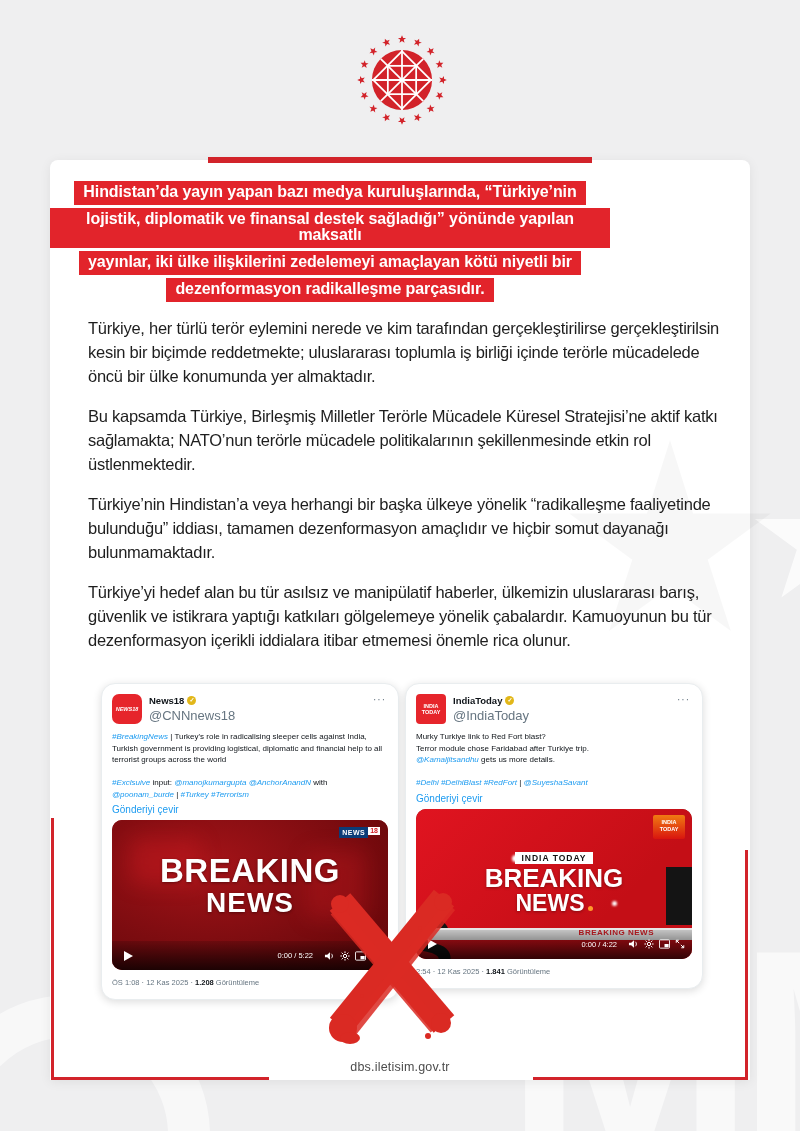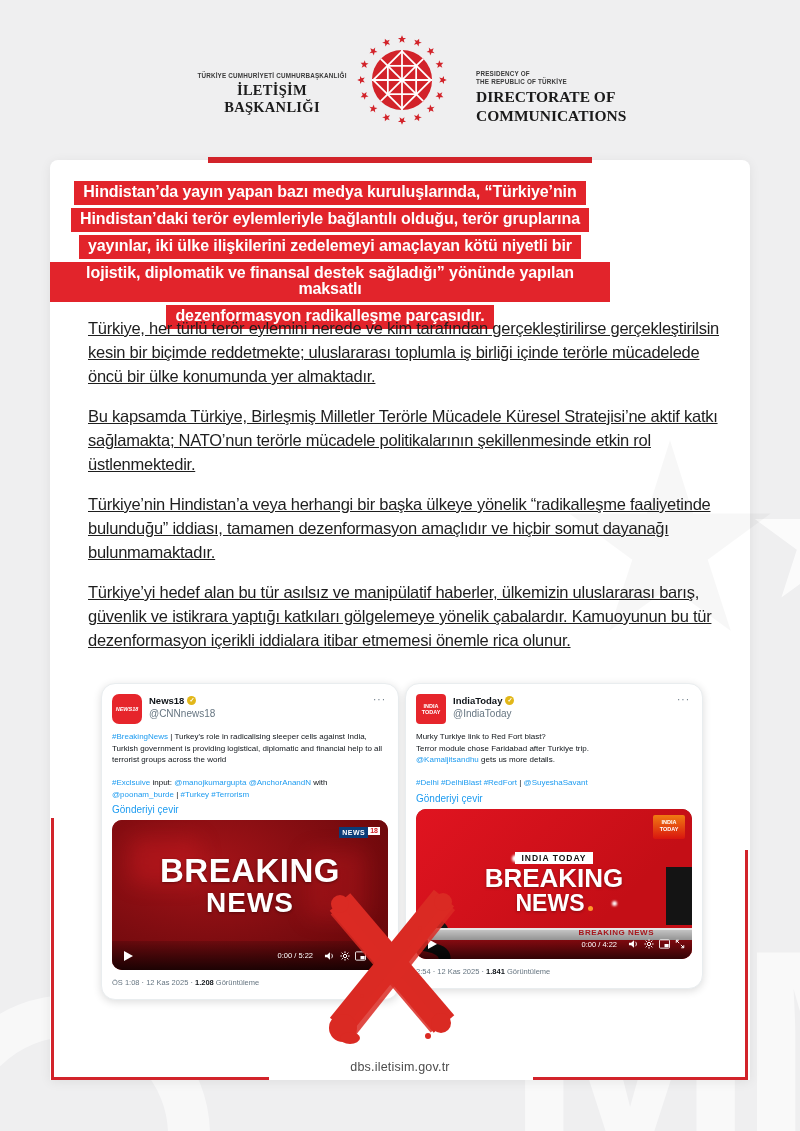--- a/index.html
+++ b/index.html
@@ -27,36 +27,36 @@
   .card{position:absolute;left:50px;top:160px;width:700px;height:920px;background:#ffffff;border-radius:8px 8px 0 0;box-shadow:0 2px 12px rgba(0,0,0,0.07);z-index:2;}
   .tab{position:absolute;left:208px;top:157px;width:384px;height:6px;background:#d2232a;z-index:4;}
 
   
   .headline{position:absolute;left:50px;top:181px;width:560px;text-align:center;z-index:4;}
   .headline .hl-line{margin-bottom:3px;line-height:1;}
   .headline .hl-line span{display:inline-block;background:#e2242b;color:#fff;font-weight:700;font-size:16px;padding:3px 9px 5px;letter-spacing:-0.1px;}
 
   
   .bodytext{position:absolute;left:88px;top:316px;width:640px;z-index:4;color:#1e1e1e;font-size:16.5px;line-height:24px;letter-spacing:-0.25px;}
-  .bodytext p{margin:0 0 16px 0;text-decoration:underline;}
+  .bodytext p{margin:0 0 16px 0;}
 
   
   .tweet{position:absolute;top:683px;width:298px;background:#fff;border:1px solid #e9edef;border-radius:14px;box-shadow:0 2px 8px rgba(0,0,0,0.14);padding:10px 10px 12px;box-sizing:border-box;z-index:4;}
   .tweet.left{left:101px;}
   .tweet.right{left:405px;}
   .tw-head{display:flex;align-items:flex-start;position:relative;}
   .avatar{width:30px;height:30px;border-radius:7px;background:#e6252b;color:#fff;display:flex;align-items:center;justify-content:center;text-align:center;font-weight:800;font-style:italic;font-size:5.5px;line-height:1.1;flex:0 0 30px;}
   .avatar.sq{border-radius:4px;font-style:normal;padding:2px;box-sizing:border-box;}
   .tw-id{margin-left:7px;padding-top:1px;}
   .tw-name{font-weight:700;font-size:9.5px;color:#0f1419;display:flex;align-items:center;gap:3px;}
   .badge{width:9px;height:9px;border-radius:50%;background:#e2b719;color:#fff;font-size:6px;line-height:9px;text-align:center;font-weight:700;}
-  .tw-handle{font-size:10px;color:#667581;margin-top:2px;}
+  .tw-handle{font-size:13px;color:#667581;margin-top:2px;}
   .tw-more{position:absolute;right:2px;top:0;color:#667581;font-size:10px;letter-spacing:1px;}
   .tw-text{margin-top:7px;font-size:8px;line-height:11.5px;color:#0f1419;}
-  .tw-link{color:#1d9bf0;}
+  .tw-link{color:#1d9bf0;font-style:italic;}
   .tw-translate{margin-top:4px;font-size:10px;color:#1d9bf0;}
   .thumb{position:relative;margin-top:5px;width:276px;height:150px;border-radius:10px;overflow:hidden;background:#8d0f12;}
   .tw-meta{margin-top:8px;font-size:7.5px;color:#667581;}
   .tw-meta b{color:#0f1419;}
 
   
   .v1-bg{position:absolute;inset:0;background:radial-gradient(ellipse at 35% 30%,#a41318 0%,#7c0c10 55%,#5f0608 100%);}
   .v1-blob{position:absolute;background:#c2191f;filter:blur(10px);opacity:.5;border-radius:8px;}
   .v1-title{position:absolute;left:0;right:0;top:34px;text-align:center;color:#fff;z-index:2;text-shadow:0 1px 3px rgba(0,0,0,.4);}
   .v1-title .l1{font-size:33px;font-weight:800;letter-spacing:.5px;line-height:1;}
@@ -94,24 +94,20 @@
 </style>
 </head>
 <body>
 
 <div class="page">
 
   <div class="wm wm-star b"></div>
   <div class="wm wm-ring"></div>
   <div class="wm wm-mm">MM</div>
 
-  <div class="hdr-left">
-    <div class="tiny">TÜRKİYE CUMHURİYETİ CUMHURBAŞKANLIĞI</div>
-    <div class="big">İLETİŞİM BAŞKANLIĞI</div>
-  </div>
 
   <div class="emblem">
     <svg width="92" height="100" viewBox="-52 -54 104 108">
       <defs>
         <path id="st" d="M0,-4.6 L1.35,-1.45 4.6,-1.45 1.95,0.6 2.85,3.9 0,1.95 -2.85,3.9 -1.95,0.6 -4.6,-1.45 -1.35,-1.45 Z" fill="#d2232a"></path>
       </defs>
       <g>
         <use href="#st" transform="rotate(0) translate(0,-46)"></use>
           <use href="#st" transform="rotate(22.5) translate(0,-46)"></use>
         <use href="#st" transform="rotate(45) translate(0,-46)"></use>
@@ -134,36 +130,29 @@
         <line x1="-34" y1="0" x2="34" y2="0"></line>
           <line x1="0" y1="-34" x2="0" y2="34"></line>
         <line x1="-24" y1="-24" x2="24" y2="24"></line>
           <line x1="24" y1="-24" x2="-24" y2="24"></line>
         <rect x="-23" y="-23" width="46" height="46" transform="rotate(45)"></rect>
         <rect x="-16" y="-16" width="32" height="32"></rect>
       </g>
     </svg>
   </div>
 
-  <div class="hdr-right">
-    <div class="tiny">PRESIDENCY OF</div>
-    <div class="tiny">THE REPUBLIC OF TÜRKİYE</div>
-    <div class="big">DIRECTORATE OF</div>
-    <div class="big">COMMUNICATIONS</div>
-  </div>
 
   <div class="card"></div>
   <div class="tab"></div>
   <div class="wm wm-star a"></div>
 
   <div class="headline">
     <div class="hl-line"><span>Hindistan’da yayın yapan bazı medya kuruluşlarında, “Türkiye’nin</span></div>
-    <div class="hl-line"><span>Hindistan’daki terör eylemleriyle bağlantılı olduğu, terör gruplarına</span></div>
+    <div class="hl-line"><span>lojistik, diplomatik ve finansal destek sağladığı” yönünde yapılan maksatlı</span></div>
     <div class="hl-line"><span>yayınlar, iki ülke ilişkilerini zedelemeyi amaçlayan kötü niyetli bir</span></div>
-    <div class="hl-line"><span>lojistik, diplomatik ve finansal destek sağladığı” yönünde yapılan maksatlı</span></div>
     <div class="hl-line"><span>dezenformasyon radikalleşme parçasıdır.</span></div>
   </div>
 
   <div class="bodytext">
     <p>Türkiye, her türlü terör eylemini nerede ve kim tarafından gerçekleştirilirse gerçekleştirilsin kesin bir biçimde reddetmekte; uluslararası toplumla iş birliği içinde terörle mücadelede öncü bir ülke konumunda yer almaktadır.</p>
     <p>Bu kapsamda Türkiye, Birleşmiş Milletler Terörle Mücadele Küresel Stratejisi’ne aktif katkı sağlamakta; NATO’nun terörle mücadele politikalarının şekillenmesinde etkin rol üstlenmektedir.</p>
     <p>Türkiye’nin Hindistan’a veya herhangi bir başka ülkeye yönelik “radikalleşme faaliyetinde bulunduğu” iddiası, tamamen dezenformasyon amaçlıdır ve hiçbir somut dayanağı bulunmamaktadır.</p>
     <p>Türkiye’yi hedef alan bu tür asılsız ve manipülatif haberler, ülkemizin uluslararası barış, güvenlik ve istikrara yaptığı katkıları gölgelemeye yönelik çabalardır. Kamuoyunun bu tür dezenformasyon içerikli iddialara itibar etmemesi önemle rica olunur.</p>
   </div>
 

